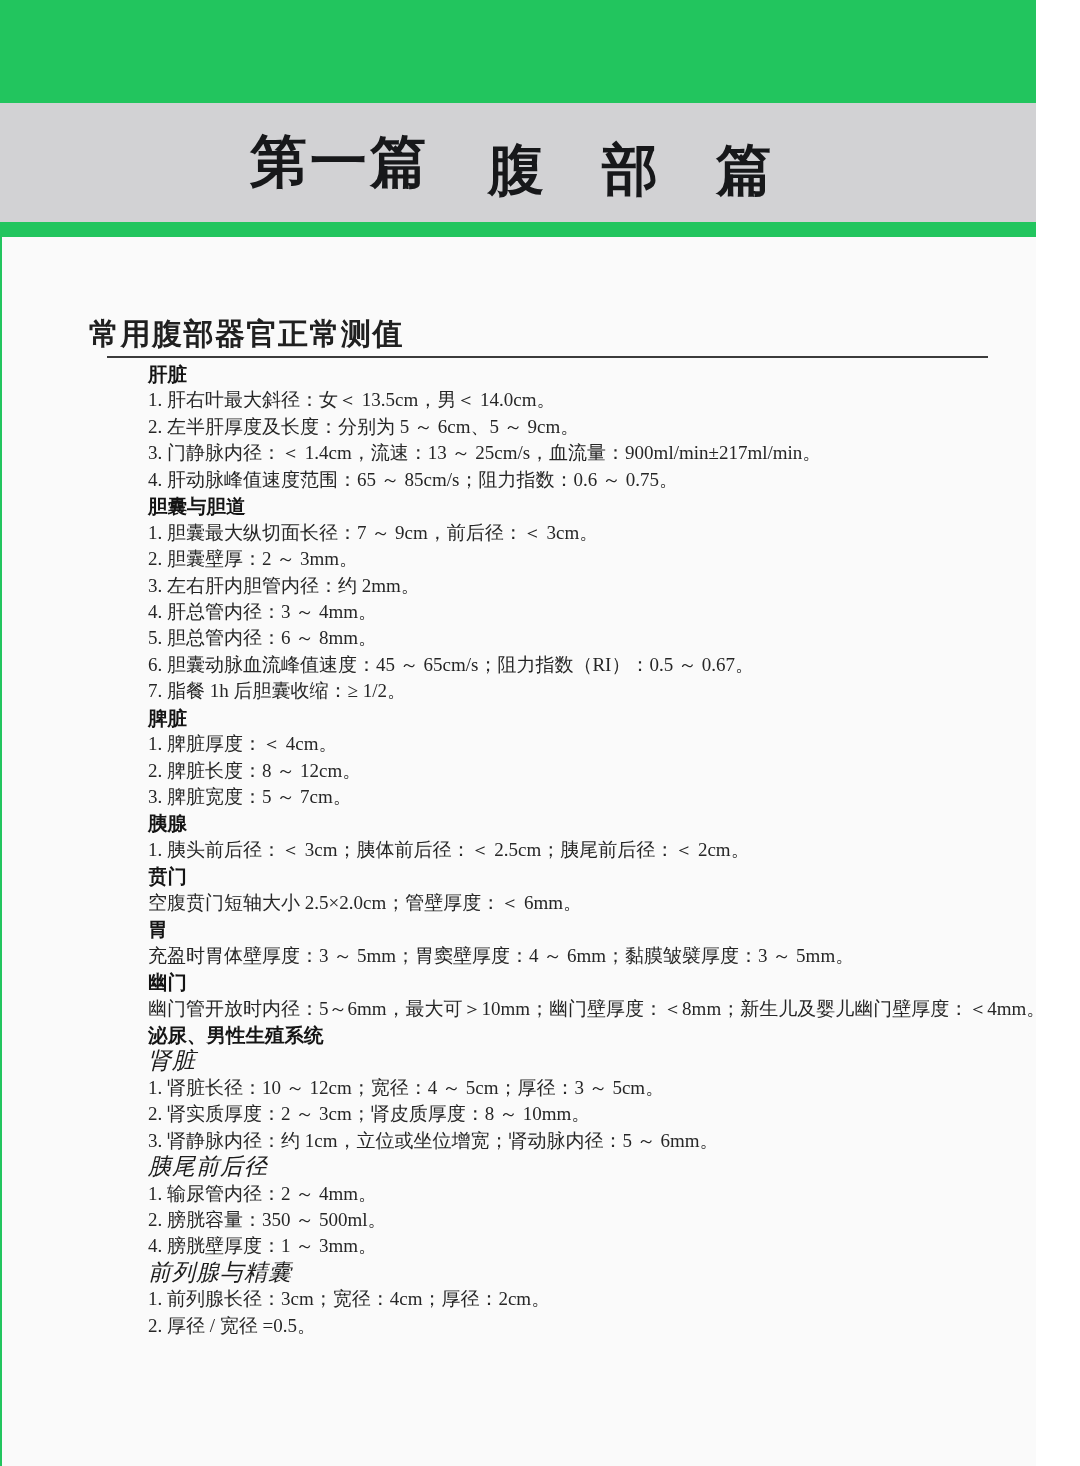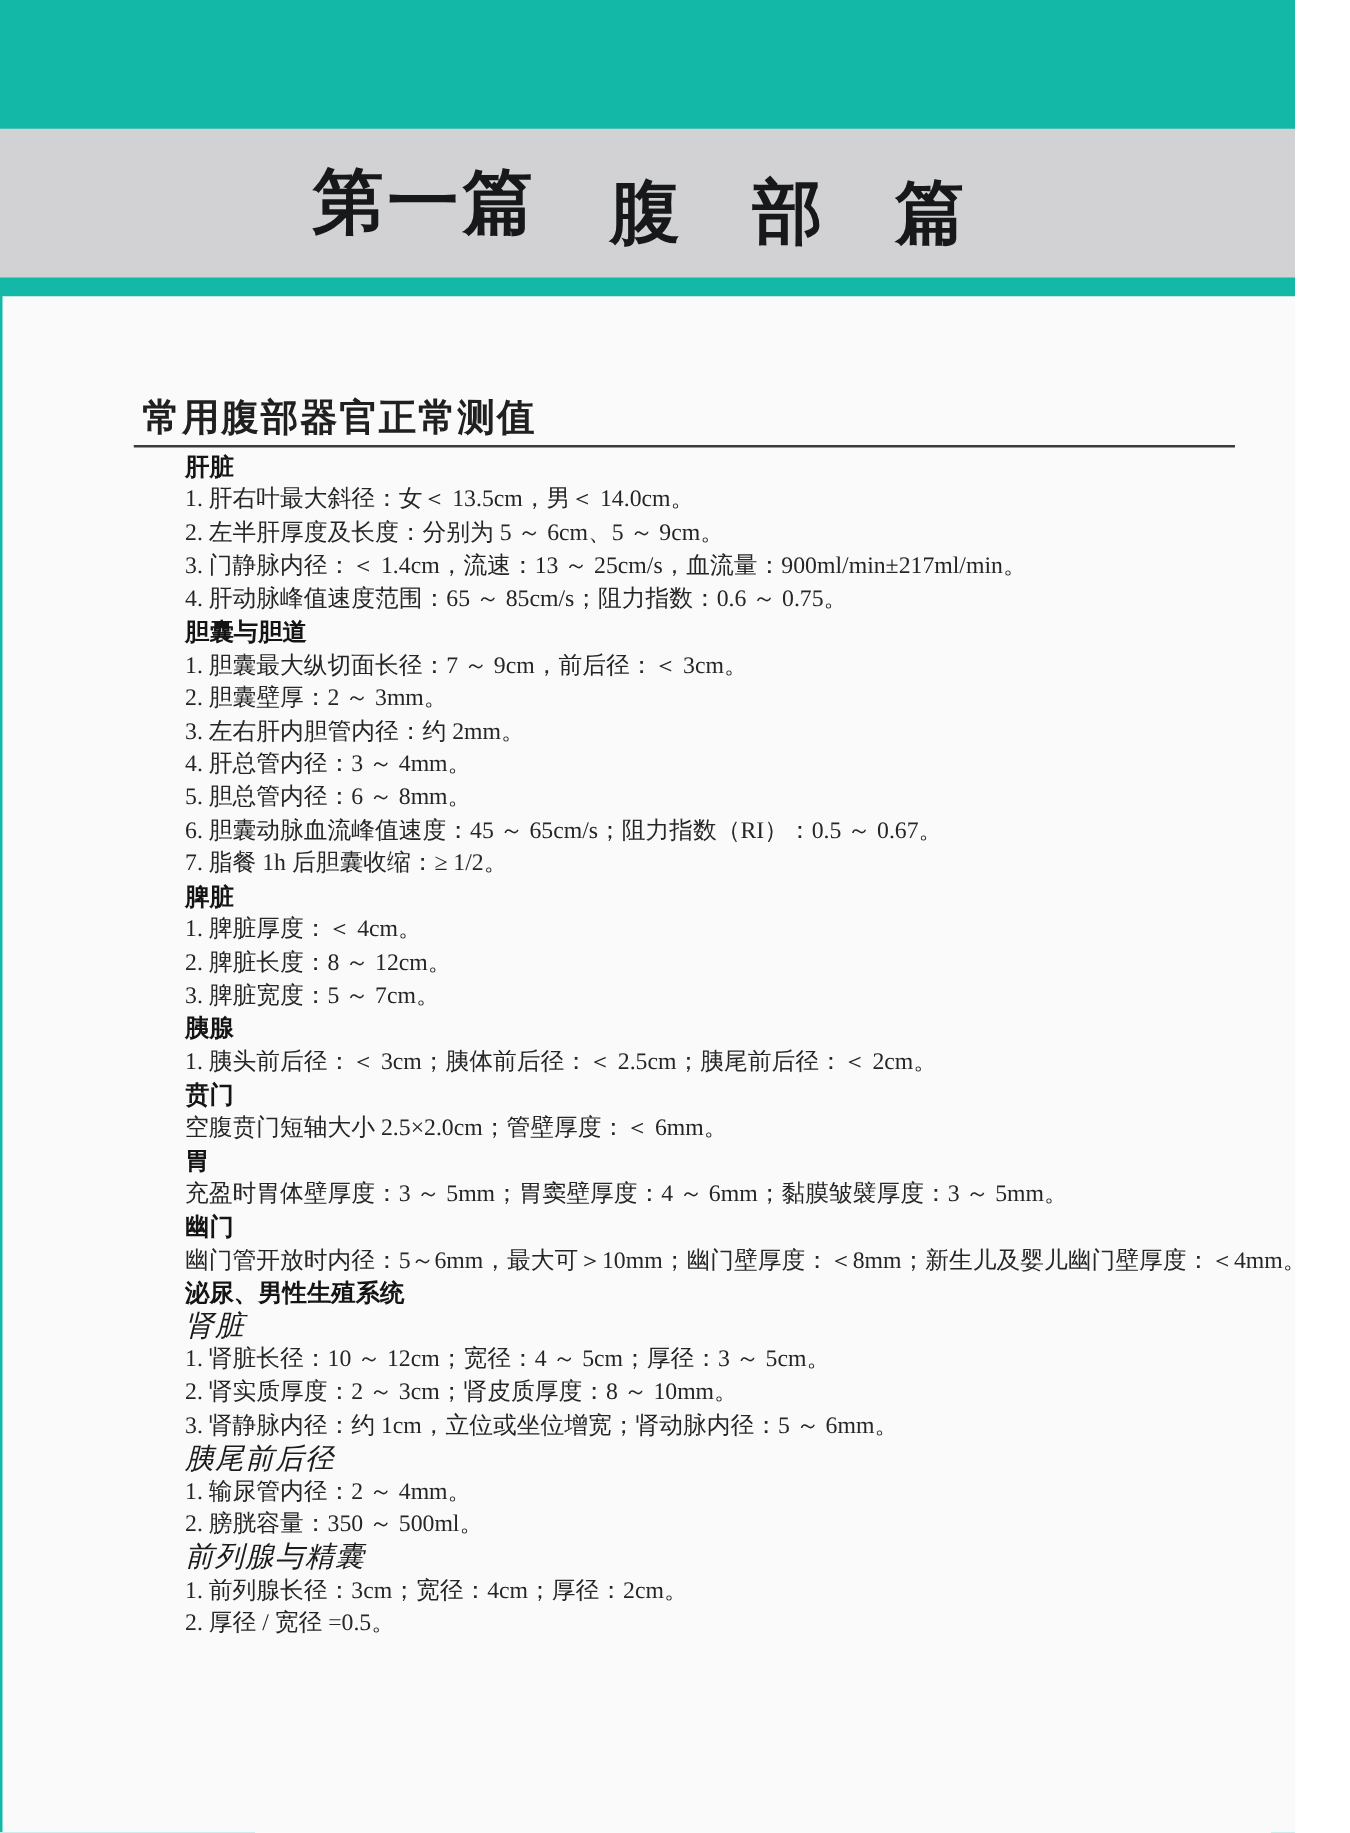--- a/index.html
+++ b/index.html
@@ -1,28 +1,28 @@
 <!DOCTYPE html>
 <html><head>
 <meta charset="utf-8">
 <style>
   html,body{margin:0;padding:0;background:#ffffff;}
-  .page{position:relative;width:1036px;height:1466px;background:#14b8a6;overflow:hidden;
+  .page{position:relative;width:1036px;height:1466px;background:#22c55e;overflow:hidden;
         font-family:"Liberation Serif",serif;}
   
   .banner{position:absolute;top:103px;left:0;width:1080px;height:119px;background:#d2d2d4;
           display:flex;align-items:center;justify-content:center;}
   .part-num{font-family:"Liberation Sans",sans-serif;font-weight:900;font-size:57px;
             color:#17181a;letter-spacing:3px;}
   .part-title{font-family:"Liberation Sans",sans-serif;font-weight:700;font-size:56px;
             color:#17181a;letter-spacing:58px;margin-left:58px;text-indent:0;margin-top:16px;}
   
   .content{position:absolute;top:237px;left:2px;right:0;bottom:0;background:#fafafa;}
   
-  .article-title{position:absolute;left:114px;top:314px;margin:0;
+  .article-title{position:absolute;left:89px;top:314px;margin:0;
             font-family:"Liberation Sans",sans-serif;font-weight:700;font-size:30px;
             color:#202020;letter-spacing:1.5px;}
   .title-rule{position:absolute;left:107px;top:356px;width:881px;height:2px;background:#3b3b3b;}
   
   .lines{position:absolute;left:148px;top:361px;width:910px;}
   .line{height:26.45px;line-height:26.45px;font-family:"Liberation Serif",serif;
         font-size:19px;color:#262626;white-space:nowrap;}
   .line--h{font-family:"Liberation Sans",sans-serif;font-weight:700;font-size:19.5px;color:#141414;}
   .line--sub{font-family:"Liberation Serif",serif;font-style:italic;font-weight:500;
         font-size:23px;color:#1c1c1c;letter-spacing:1px;}
@@ -69,18 +69,19 @@
       <div class="line line--h">幽门</div>
       <div class="line">幽门管开放时内径：5～6mm，最大可＞10mm；幽门壁厚度：＜8mm；新生儿及婴儿幽门壁厚度：＜4mm。</div>
       <div class="line line--h">泌尿、男性生殖系统</div>
       <div class="line line--sub">肾脏</div>
       <div class="line">1. 肾脏长径：10 ～ 12cm；宽径：4 ～ 5cm；厚径：3 ～ 5cm。</div>
       <div class="line">2. 肾实质厚度：2 ～ 3cm；肾皮质厚度：8 ～ 10mm。</div>
       <div class="line">3. 肾静脉内径：约 1cm，立位或坐位增宽；肾动脉内径：5 ～ 6mm。</div>
       <div class="line line--sub">胰尾前后径</div>
       <div class="line">1. 输尿管内径：2 ～ 4mm。</div>
       <div class="line">2. 膀胱容量：350 ～ 500ml。</div>
+      <div class="line">4. 膀胱壁厚度：1 ～ 3mm。</div>
       <div class="line line--sub">前列腺与精囊</div>
       <div class="line">1. 前列腺长径：3cm；宽径：4cm；厚径：2cm。</div>
       <div class="line">2. 厚径 / 宽径 =0.5。</div>
     </div>
 
 </div>
 
 </body></html>

